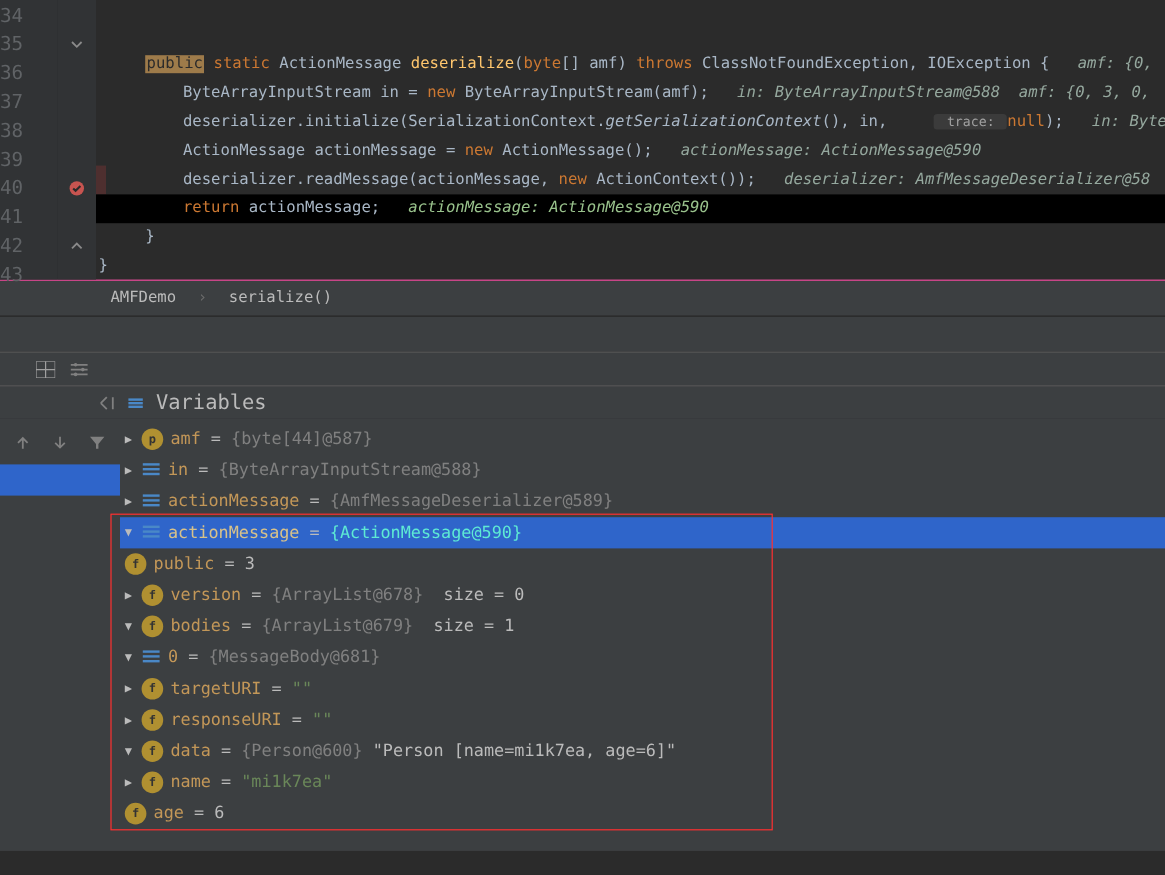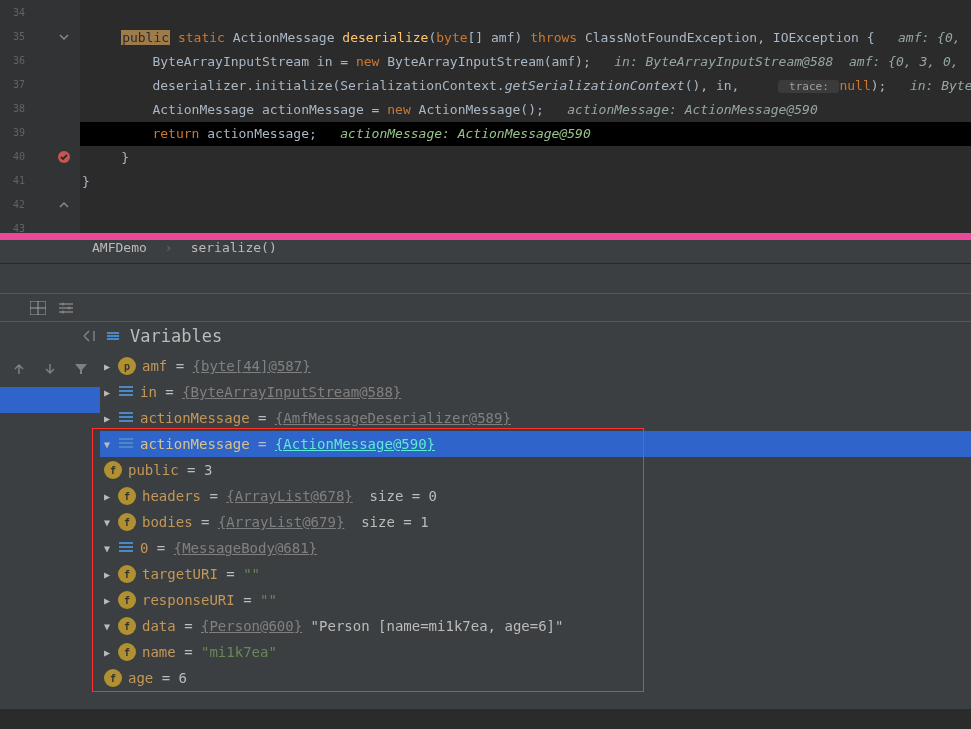--- a/index.html
+++ b/index.html
@@ -13,55 +13,56 @@
   overflow: hidden;
 }
 .editor-area {
   display: flex;
   height: 233px;
   background: #2b2b2b;
 }
 .gutter {
   width: 48px;
   background: #313335;
-  text-align: center;
+  text-align: left;
   color: #606366;
-  font-size: 10px;
+  font-size: 16px;
   padding-top: 1px;
 }
 .gutter .ln { height: 24px; line-height: 24px; padding-right: 10px; }
 .gutter-icons {
   width: 32px;
   background: #313335;
   padding-top: 1px;
 }
 .gutter-icons .gi { height: 24px; display: flex; align-items: center; justify-content: center; }
 .code-area {
   flex: 1;
-  padding-top: 2px;
+  padding-top: 18px;
   overflow: hidden;
 }
 .code-line {
   height: 24px;
   line-height: 24px;
   white-space: pre;
   padding-left: 2px;
 }
 .code-line.hl-exec { background: #000000; }
 .code-line.hl-error { background: linear-gradient(to right, #4e2f2f 0px, #4e2f2f 8px, #2b2b2b 8px); }
 .kw-pub { background: #9e7b4a; color: #2b2b2b; padding: 0 1px; }
 .kw { color: #cc7832; }
 .mtd { color: #ffc66d; }
 .hint2 { color: #95a89e; font-style: italic; }
 .inlbox { background: #3b3b3b; padding: 0 4px; border-radius: 3px; color: #a0a0a0; font-size: 11px; margin-left: 39px; }
 .breadcrumb {
   height: 30px;
   background: #3c3f41;
-  border-top: 7px solid #ec4899;
-  display: flex;
+  border-top: 1px solid #ec4899;
+  display: flex;
+  align-items: center;
   padding-left: 92px;
   color: #bbbbbb;
   font-size: 13px;
   gap: 18px;
 }
 .crumb-sep { color: #6b6b6b; }
 .panel-divider { height: 30px; background: #3c3f41; border-top: 1px solid #282828; }
 .toolbar-row {
   height: 28px;
   background: #3c3f41;
@@ -116,21 +117,21 @@
   font-size: 14px;
   white-space: pre;
 }
 .var-row.sel { background: #2f65ca; }
 .tri { width: 14px; color: #bbbbbb; font-size: 10px; display: inline-flex; justify-content: center; cursor: pointer; }
 .badge { width: 18px; height: 18px; border-radius: 9px; display: inline-flex; align-items: center; justify-content: center; font-size: 10px; font-weight: bold; margin: 0 6px 0 4px; }
 .badge-p { background: #b09031; color: #333; }
 .badge-f { background: #b09031; color: #333; }
 .badge-lines { display: inline-flex; width: 16px; height: 14px; margin: 0 6px 0 4px; }
 .vname { color: #c39758; }
-.vdim { color: #808080; text-decoration: underline; }
+.vdim { color: #808080; }
 .vtext { color: #bbbbbb; }
 .vstr { color: #6a8759; }
 .red-box {
   position: absolute;
   border: 1px solid #ff3030;
   left: -8px;
   top: 79px;
   width: 552px;
   height: 264px;
   pointer-events: none;
@@ -177,20 +178,21 @@
         </svg>
       </div>
     <div class="gi"></div>
   </div>
   <div class="code-area">
     <div class="code-line"></div>
     <div class="code-line">     <span class="kw-pub">public</span><span class="kw"> static</span><span> ActionMessage </span><span class="mtd">deserialize</span><span>(</span><span class="kw">byte</span><span>[] amf) </span><span class="kw">throws</span><span> ClassNotFoundException, IOException {</span><span class="hint2">   amf: {0,</span></div>
     <div class="code-line"><span>         ByteArrayInputStream in = </span><span class="kw">new</span><span> ByteArrayInputStream(amf);</span><span class="hint2">   in: ByteArrayInputStream@588  amf: {0, 3, 0,</span></div>
     <div class="code-line"><span>         deserializer.initialize(SerializationContext.</span><span style="font-style:italic">getSerializationContext</span><span>(), in,</span><span class="inlbox"> trace: </span><span class="kw">null</span><span>);</span><span class="hint2">   in: ByteArr</span></div>
     <div class="code-line"><span>         ActionMessage actionMessage = </span><span class="kw">new</span><span> ActionMessage();</span><span class="hint2">   actionMessage: ActionMessage@590</span></div>
+    <div class="code-line hl-error"><span>         deserializer.readMessage(actionMessage, </span><span class="kw">new</span><span> ActionContext());</span><span class="hint2">   deserializer: AmfMessageDeserializer@58</span></div>
     <div class="code-line hl-exec"><span class="kw">         return</span><span> actionMessage;</span><span class="hint2" style="color:#99c28c">   actionMessage: ActionMessage@590</span></div>
     <div class="code-line">     }</div>
     <div class="code-line">}</div>
   </div>
 </div>
 
 <div class="breadcrumb">
   <span>AMFDemo</span>
   <span class="crumb-sep">›</span>
   <span>serialize()</span>
@@ -270,21 +272,21 @@
           </svg></span><span class="vname">actionMessage</span><span class="vtext"> = </span><span class="vdim">{AmfMessageDeserializer@589}</span></div>
 
     <div class="var-row sel">  <span class="tri">▼</span><span class="badge-lines"><svg width="16" height="12" viewBox="0 0 16 12">
             <rect x="1" y="1" width="14" height="2" fill="#4a88c7"></rect>
             <rect x="1" y="5" width="14" height="2" fill="#4a88c7"></rect>
             <rect x="1" y="9" width="14" height="2" fill="#4a88c7"></rect>
           </svg></span><span class="vname" style="color:#d8c28a">actionMessage</span><span class="vtext"> = </span><span class="vdim" style="color:#5eead4">{ActionMessage@590}</span></div>
 
     <div class="var-row">        <span class="badge badge-f">f</span><span class="vname">public</span><span class="vtext"> = </span><span class="vtext">3</span></div>
 
-    <div class="var-row">      <span class="tri">▶</span><span class="badge badge-f">f</span><span class="vname">headers</span><span class="vtext"> = </span><span class="vdim">{ArrayList@678}</span><span class="vtext">  size = 0</span></div>
+    <div class="var-row">      <span class="tri">▶</span><span class="badge badge-f">f</span><span class="vname">version</span><span class="vtext"> = </span><span class="vdim">{ArrayList@678}</span><span class="vtext">  size = 0</span></div>
 
     <div class="var-row">      <span class="tri">▼</span><span class="badge badge-f">f</span><span class="vname">bodies</span><span class="vtext"> = </span><span class="vdim">{ArrayList@679}</span><span class="vtext">  size = 1</span></div>
 
     <div class="var-row">          <span class="tri">▼</span><span class="badge-lines"><svg width="16" height="12" viewBox="0 0 16 12">
             <rect x="1" y="1" width="14" height="2" fill="#4a88c7"></rect>
             <rect x="1" y="5" width="14" height="2" fill="#4a88c7"></rect>
             <rect x="1" y="9" width="14" height="2" fill="#4a88c7"></rect>
           </svg></span><span class="vname">0</span><span class="vtext"> = </span><span class="vdim">{MessageBody@681}</span></div>
 
     <div class="var-row">              <span class="tri">▶</span><span class="badge badge-f">f</span><span class="vname">targetURI</span><span class="vtext"> = </span><span class="vstr">""</span></div>

